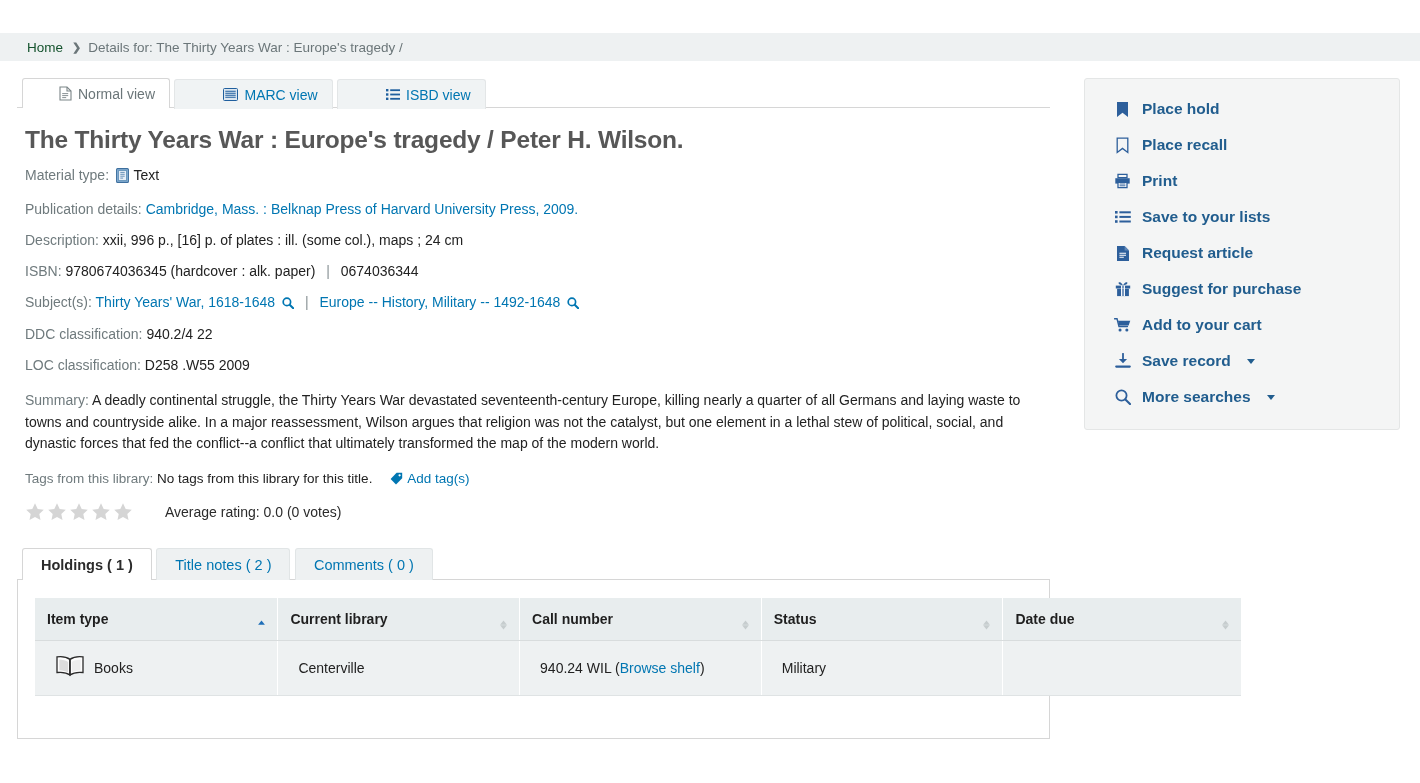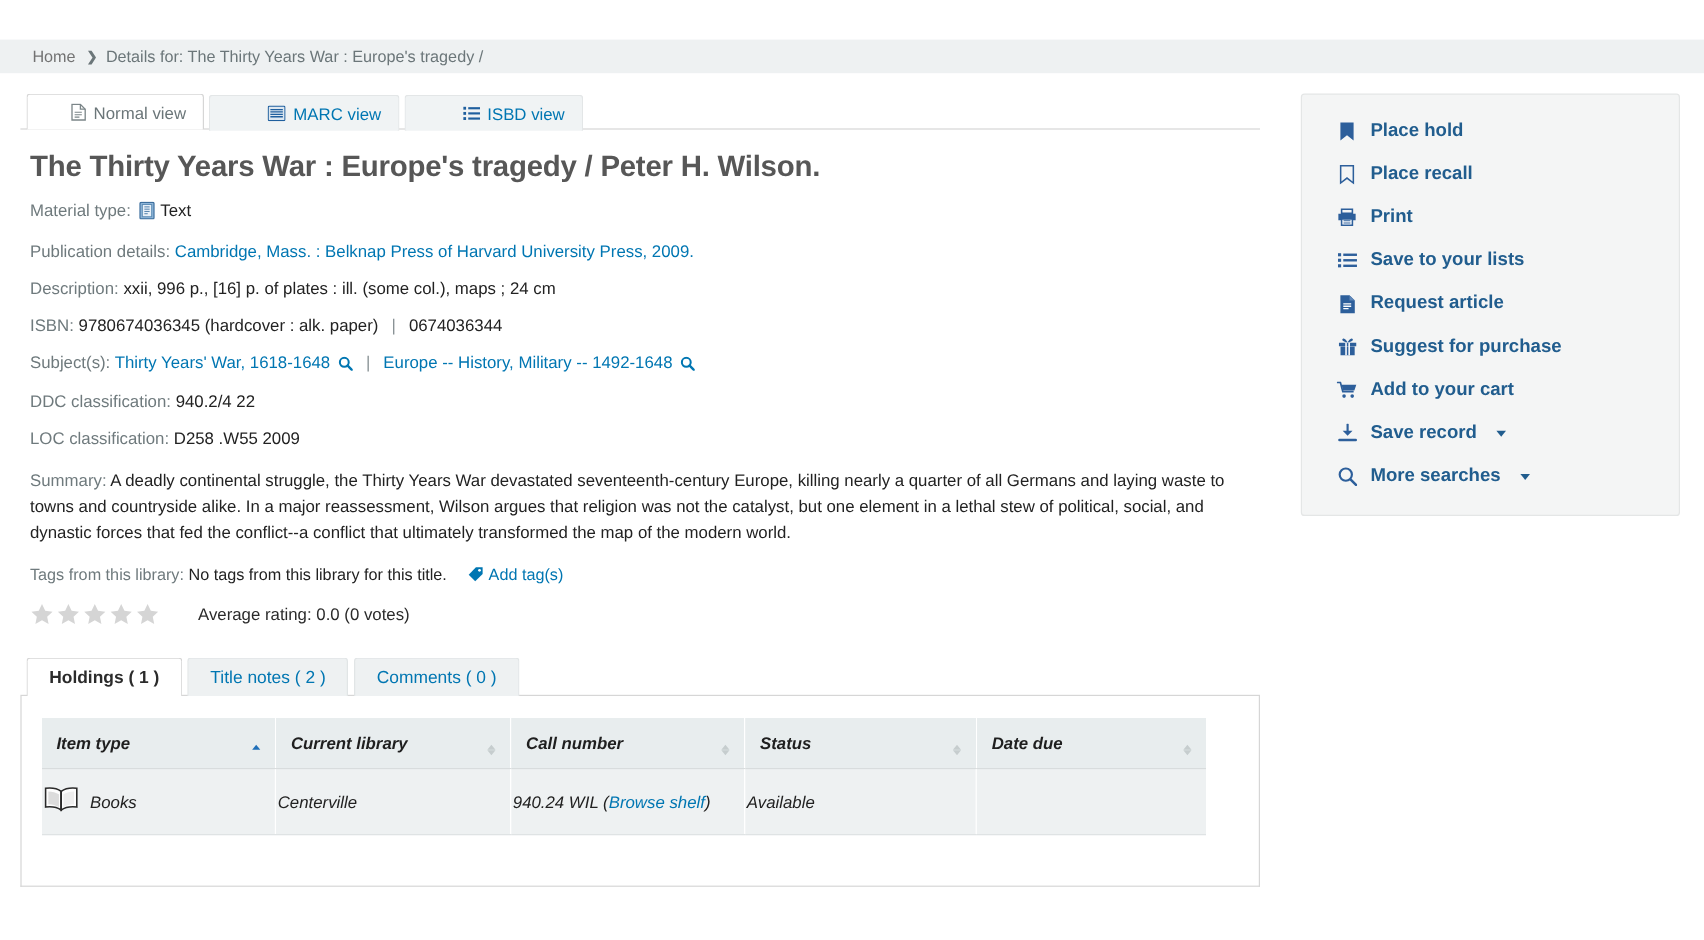--- a/index.html
+++ b/index.html
@@ -16,21 +16,21 @@
   
   #breadcrumb-bar {
     position: absolute; left: 0; top: 33px;
     width: 1420px; height: 28px;
     background: #eef1f2;
     display: flex; align-items: center;
     padding-left: 27px;
     font-size: 13.5px;
   }
   #breadcrumb-bar a.crumb-link {
-    color: #737373; text-decoration: none;
+    color: #14532d; text-decoration: none;
   }
   .crumb-sep {
     color: #6b7679; font-size: 11px;
     margin: 0 7px 0 9px; font-weight: bold;
   }
   .crumb-current { color: #6b7679; }
 
   
   #main-col {
     position: absolute; left: 17px; top: 77px;
@@ -155,23 +155,22 @@
   }
 
   #holdings-body {
     border: 1px solid #d6d6d6; border-top: none;
     background: #ffffff;
     padding: 18px 17px 40px 17px;
     min-height: 159px;
   }
   table.holdings-table {
     border-collapse: collapse;
-    width: 970px;
+    width: 1206px;
     font-size: 14px;
-    font-style: italic;
   }
   table.holdings-table th {
     background: #e8edee;
     text-align: left;
     font-weight: bold;
     color: #1f1f1f;
     padding: 13px 12px 13px 12px;
     border-right: 1px solid #ffffff;
     border-bottom: 1px solid #d8dcdd;
     position: relative;
@@ -179,21 +178,21 @@
     white-space: nowrap;
   }
   table.holdings-table th:last-child { border-right: none; }
   table.holdings-table th .sort-ind {
     position: absolute; right: 11px; bottom: 10px;
     width: 9px; height: 12px;
   }
   table.holdings-table td {
     background: #eef1f2;
     color: #222222;
-    padding: 14px 1px;
+    padding: 14px 20px;
     border-right: 1px solid #ffffff;
     border-bottom: 1px solid #dfe3e4;
     vertical-align: middle;
     height: 55px;
   }
   table.holdings-table td:last-child { border-right: none; }
   td.itemtype-cell {
     display: table-cell;
   }
   .itemtype-inner {
@@ -470,21 +469,21 @@
                   </svg>
                 </span>
                 <span>Books</span>
               </div>
             </td>
             <td>Centerville</td>
             <td>
               <span>940.24 WIL</span>
               <span> (</span><a class="browse-link" href="#">Browse shelf</a><span>)</span>
             </td>
-            <td class="avail">Available</td>
+            <td class="avail">Military</td>
             <td></td>
           </tr>
         </tbody>
       </table>
     </div>
   </div>
 </div>
 
 <div id="sidebar-col">
   <div id="sidebar-panel">

